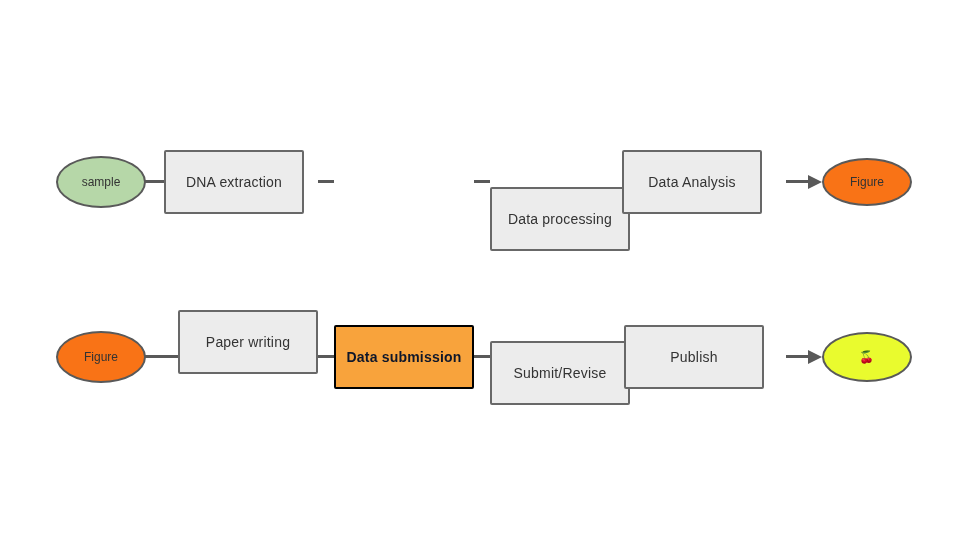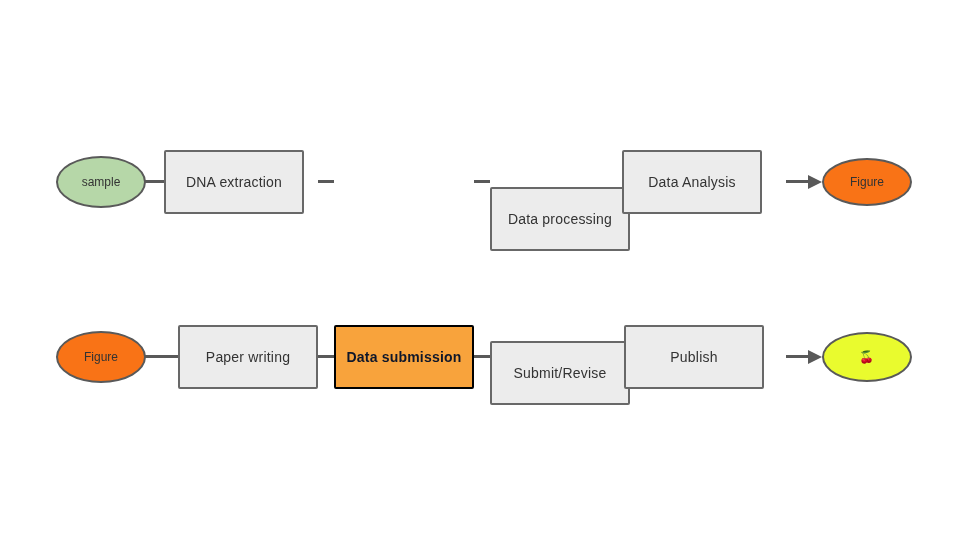--- a/index.html
+++ b/index.html
@@ -102,21 +102,21 @@
   <div class="node ellipse yellow" style="left:822px; top:158px; width:90px; height:48px;">
     <span>Figure</span>
   </div>
 
   <div class="node ellipse yellow" style="left:56px; top:331px; width:90px; height:52px;">
     <span>Figure</span>
   </div>
 
   <div class="conn" style="left:144px; top:355px; width:36px;"></div>
 
-  <div class="node step" style="left:178px; top:325px;text-align:right;">
+  <div class="node step" style="left:178px; top:310px;text-align:right;">
     <span>Paper writing</span>
   </div>
 
   <div class="conn" style="left:318px; top:355px; width:16px;"></div>
 
   <div class="node step highlight" style="left:334px; top:325px;">
     <span>Data submission</span>
   </div>
 
   <div class="conn" style="left:474px; top:355px; width:16px;"></div>

